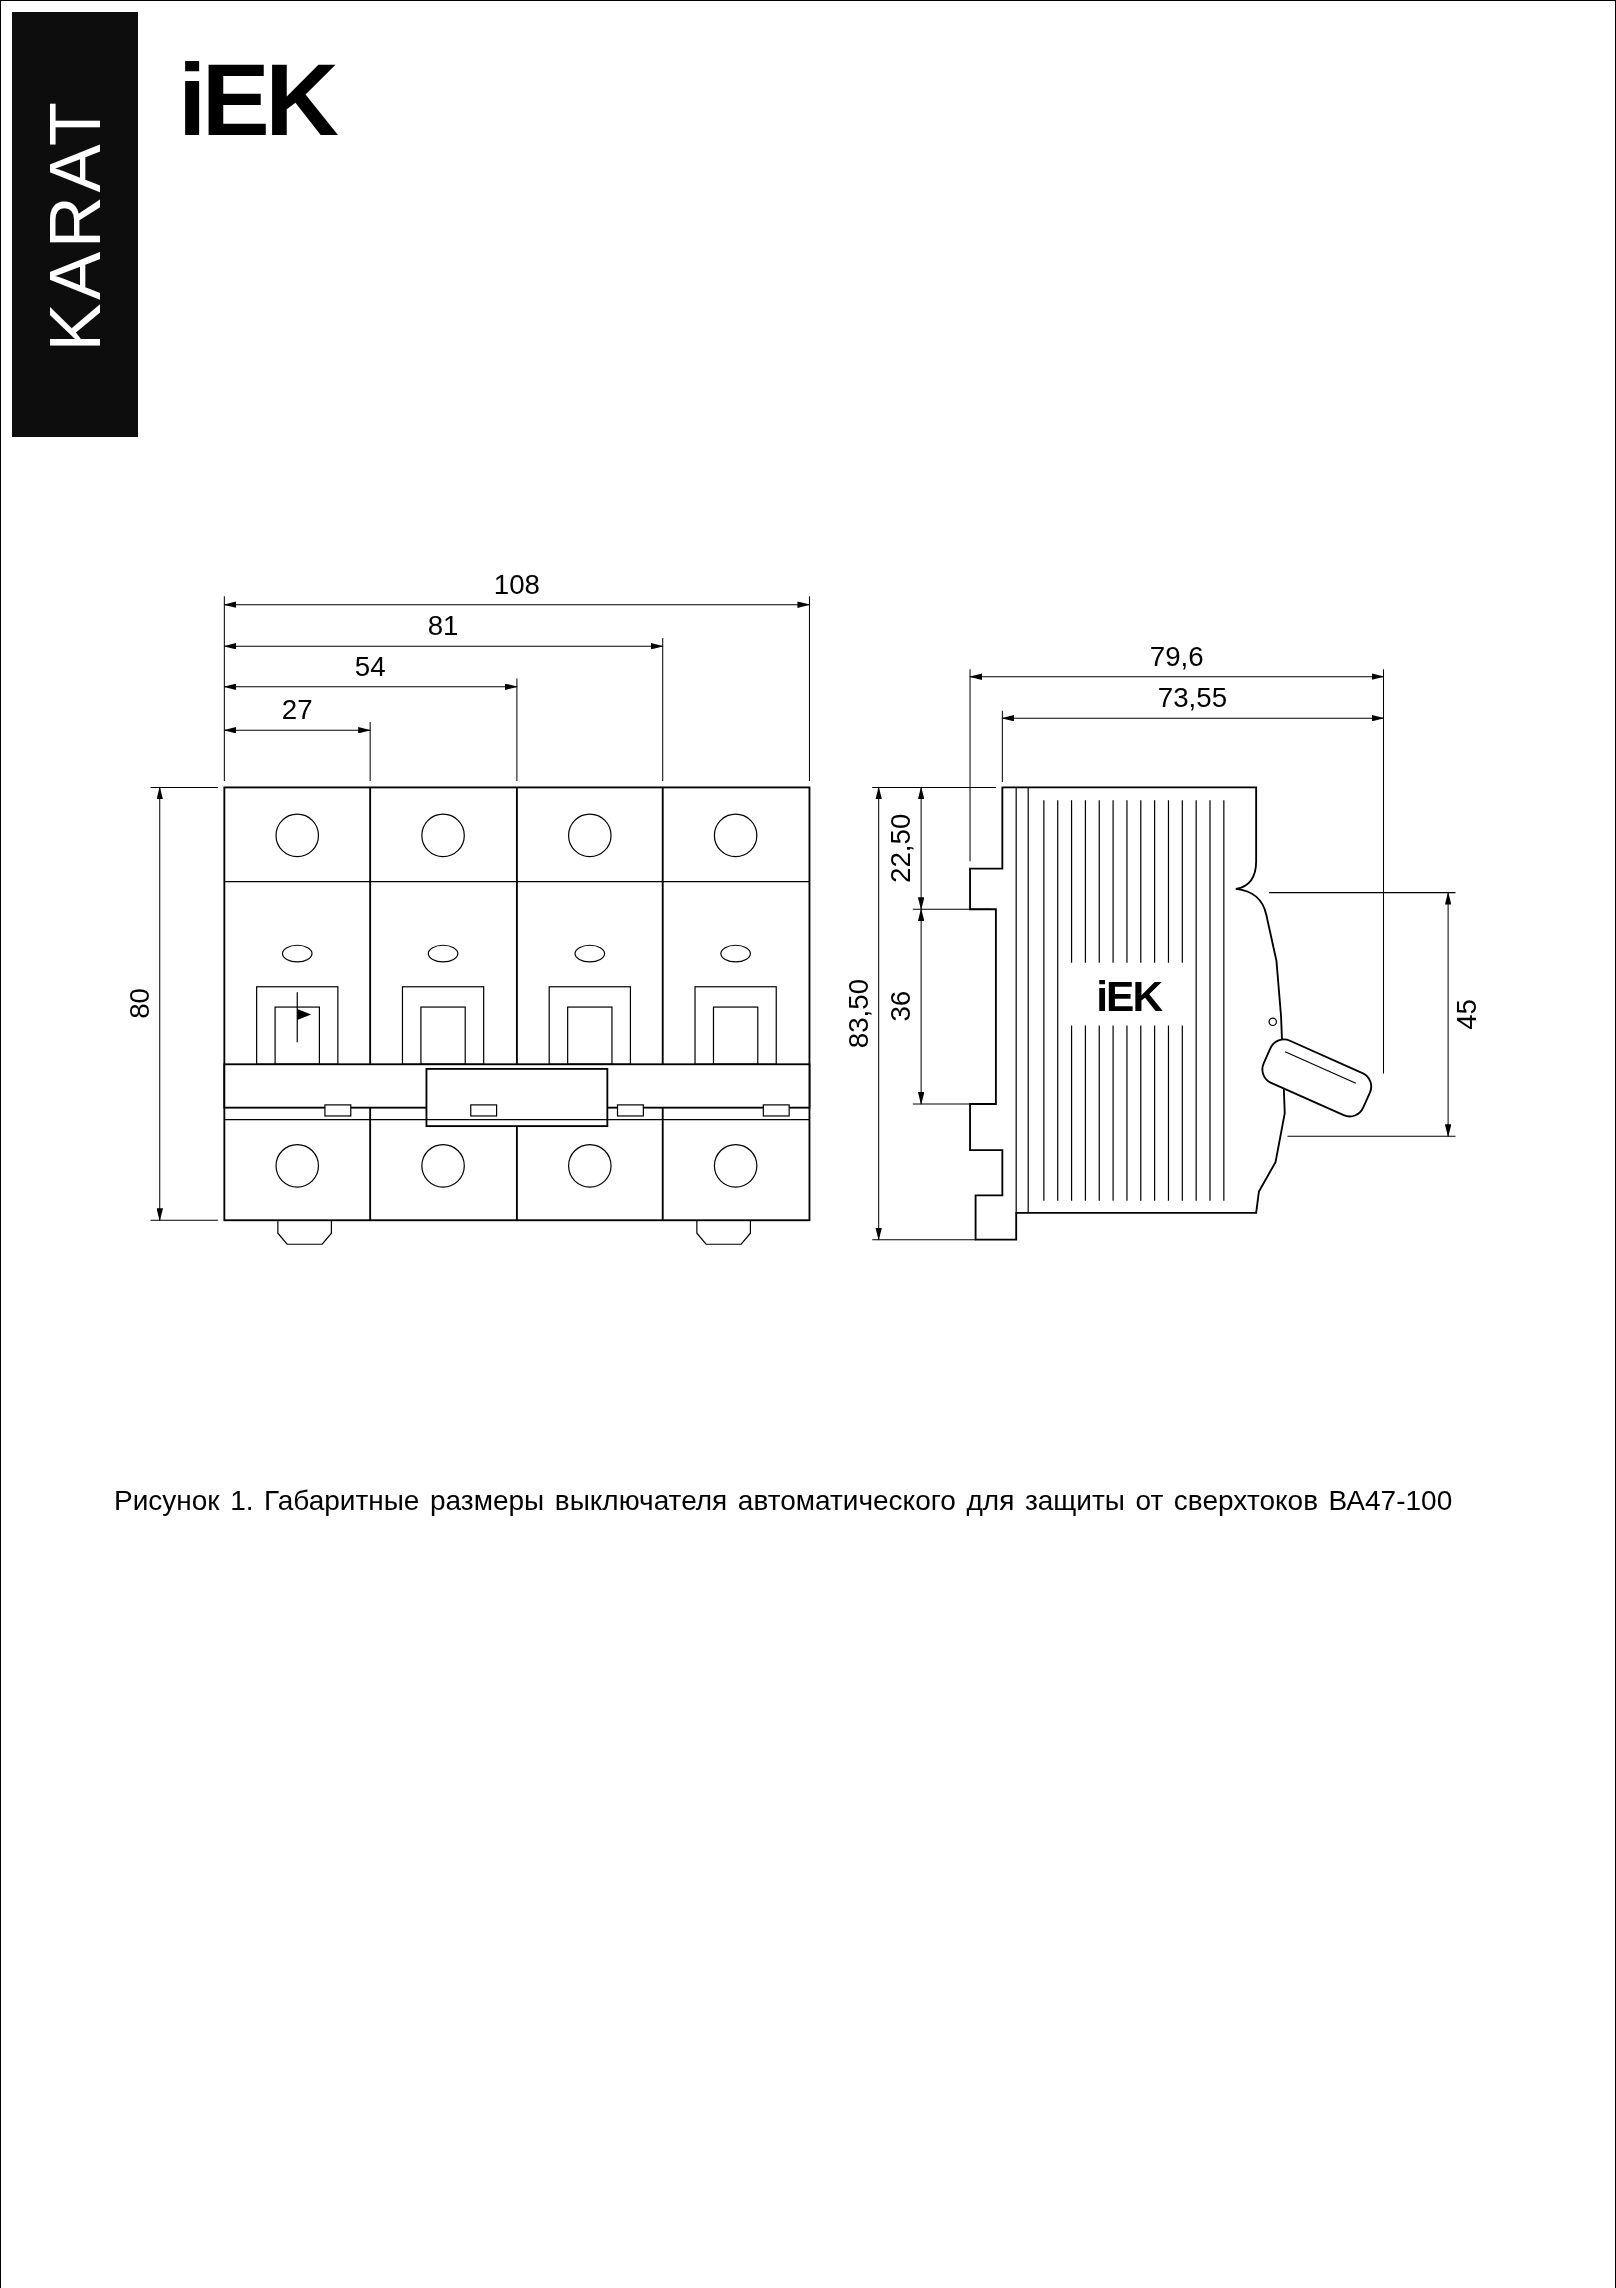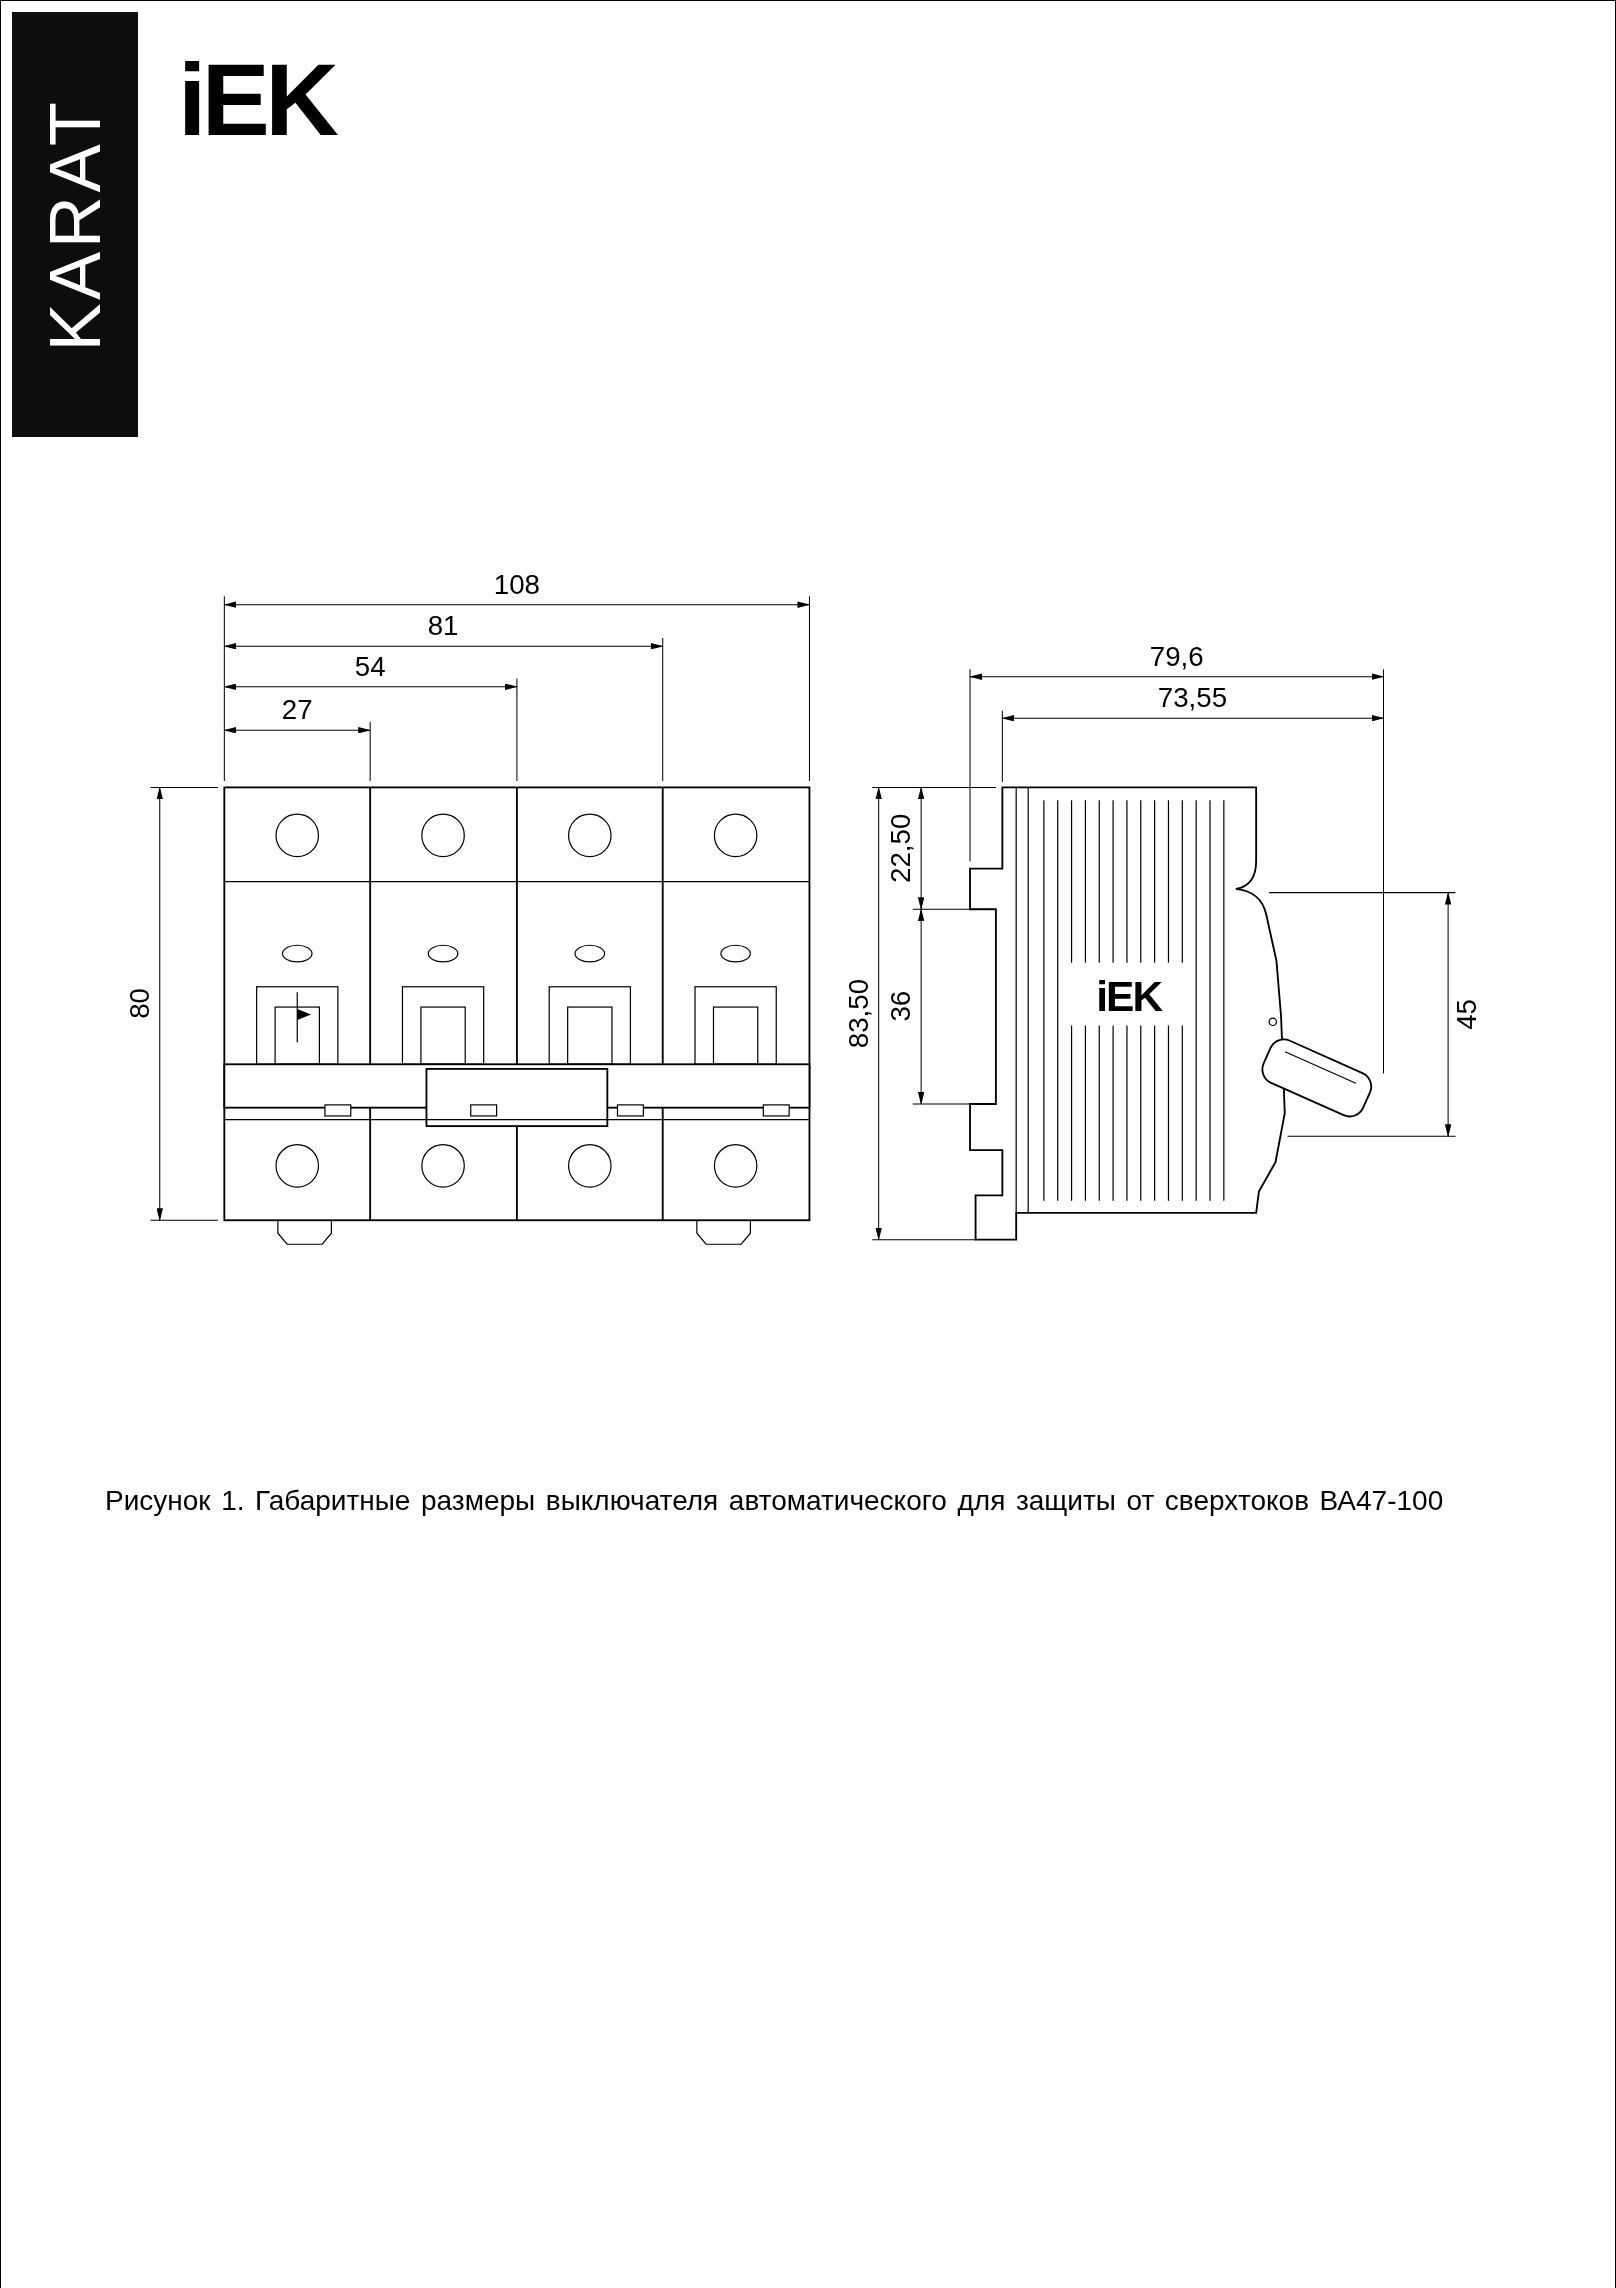--- a/index.html
+++ b/index.html
@@ -14,21 +14,21 @@
   .brand-bar .vtext{
     position:absolute;left:50%;top:50%;
     transform:translate(-50%,-50%) rotate(-90deg);
     color:#ffffff;font-size:72px;font-weight:400;letter-spacing:3.7px;white-space:nowrap;
   }
   .iek-logo{
     position:absolute;left:177px;top:48px;
     font-size:102px;font-weight:bold;letter-spacing:-4.6px;line-height:1;
   }
   .caption{
-    position:absolute;left:104px;top:1484px;font-size:28px;white-space:nowrap;word-spacing:2.8px;
+    position:absolute;left:113px;top:1484px;font-size:28px;white-space:nowrap;word-spacing:2.8px;
   }
   svg.drawing{position:absolute;left:0;top:0;}
   svg text{font-family:"Liberation Sans",sans-serif;font-size:30px;fill:#000;}
   .outline{fill:none;stroke:#000;stroke-width:2;}
   .thin{fill:none;stroke:#000;stroke-width:1.3;}
   .dim{fill:none;stroke:#000;stroke-width:1.1;}
   .white{fill:#ffffff;stroke:#000;stroke-width:2;}
   .whitethin{fill:#ffffff;stroke:#000;stroke-width:1.3;}
   .sidelogo{font-size:46px;font-weight:bold;letter-spacing:-2px;}
 </style>

